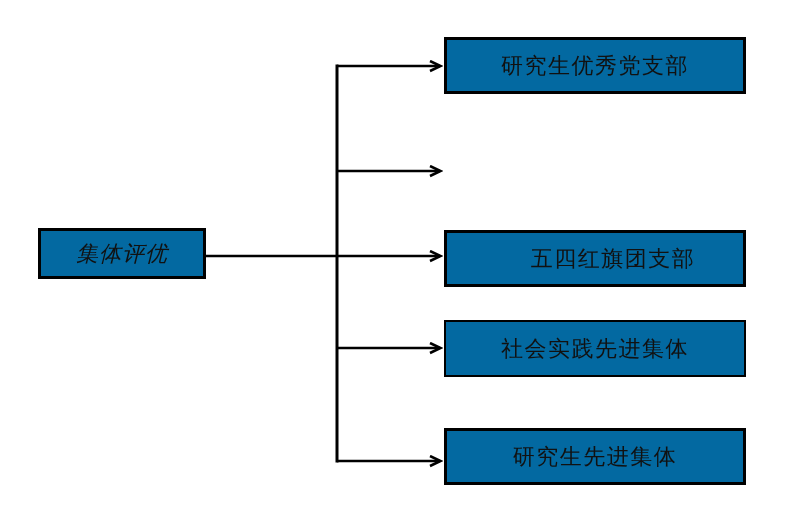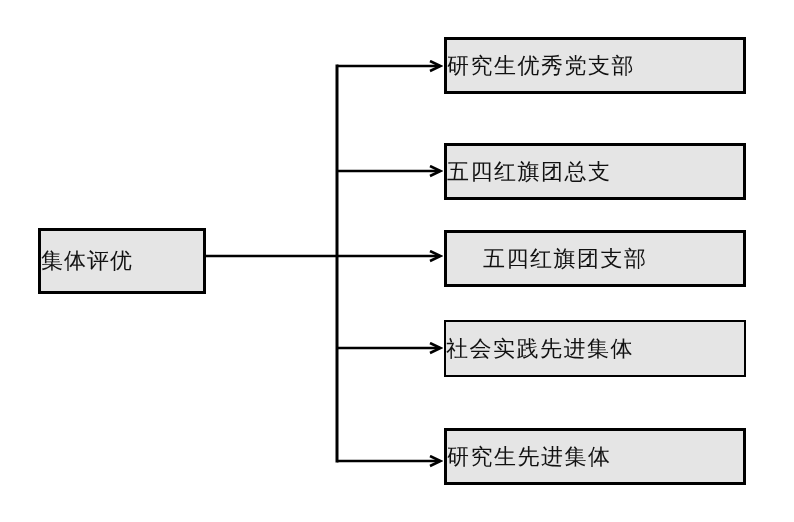--- a/index.html
+++ b/index.html
@@ -21,25 +21,25 @@
   #wires {
     position: absolute;
     left: 0;
     top: 0;
     width: 794px;
     height: 522px;
   }
   .node {
     position: absolute;
     box-sizing: border-box;
-    background: #e5e5e5;
+    background: #0369a1;
     border: 3px solid #000000;
     display: flex;
     align-items: center;
-    justify-content: flex-start;
+    justify-content: center;
     z-index: 2;
   }
   .node.thin {
     border-width: 2px;
   }
   .node-label {
     font-size: 22px;
     line-height: 1;
     color: #111111;
     letter-spacing: 1.5px;
@@ -70,31 +70,28 @@
 
     <path d="M 337 171 L 440 171" fill="none" stroke="#000000" stroke-width="2.6" marker-end="url(#vhead)"></path>
 
     <path d="M 337 256 L 440 256" fill="none" stroke="#000000" stroke-width="2.6" marker-end="url(#vhead)"></path>
 
     <path d="M 337 348 L 440 348" fill="none" stroke="#000000" stroke-width="2.6" marker-end="url(#vhead)"></path>
 
     <path d="M 337 461 L 440 461" fill="none" stroke="#000000" stroke-width="2.6" marker-end="url(#vhead)"></path>
   </svg>
 
-  <div class="node root" style="left:38px; top:228px; width:168px; height:66px;">
+  <div class="node root" style="left:38px; top:228px; width:168px; height:51px;font-style:italic;">
     <span class="node-label">集体评优</span>
   </div>
 
   <div class="node" style="left:444px; top:37px; width:302px; height:57px;">
     <span class="node-label">研究生优秀党支部</span>
   </div>
 
-  <div class="node" style="left:444px; top:143px; width:302px; height:57px;">
-    <span class="node-label">五四红旗团总支</span>
-  </div>
 
   <div class="node" style="left:444px; top:230px; width:302px; height:57px;padding-left:36px;">
     <span class="node-label">五四红旗团支部</span>
   </div>
 
   <div class="node" style="left:444px; top:428px; width:302px; height:57px;">
     <span class="node-label">研究生先进集体</span>
   </div>
 
   <div class="node thin" style="left:444px; top:320px; width:302px; height:57px;">

